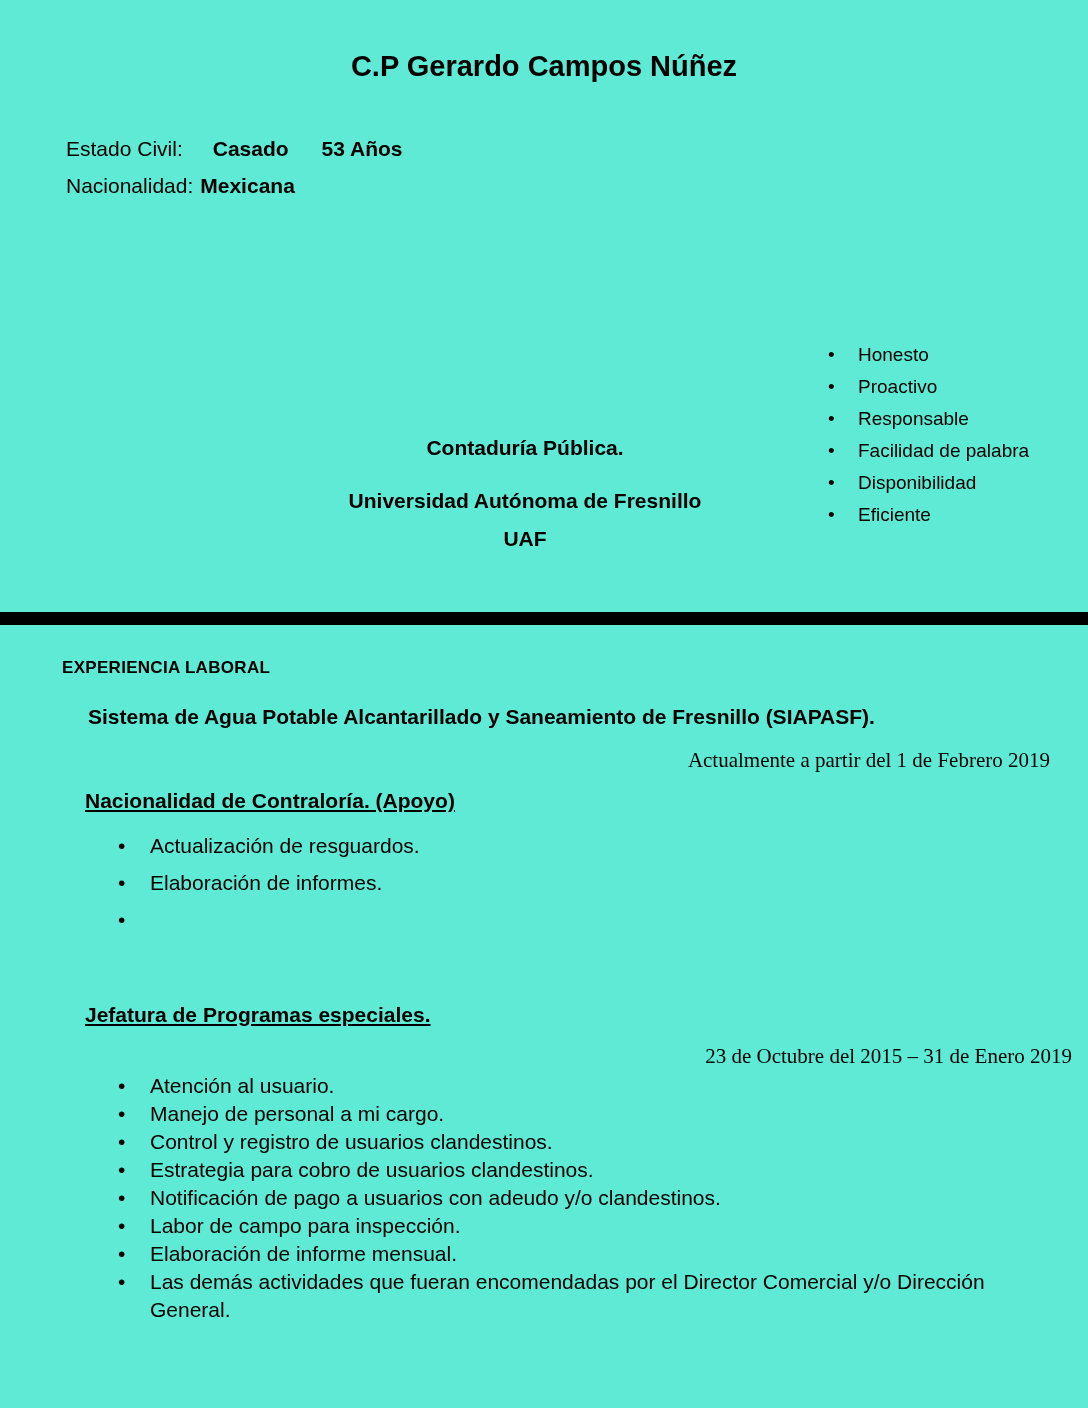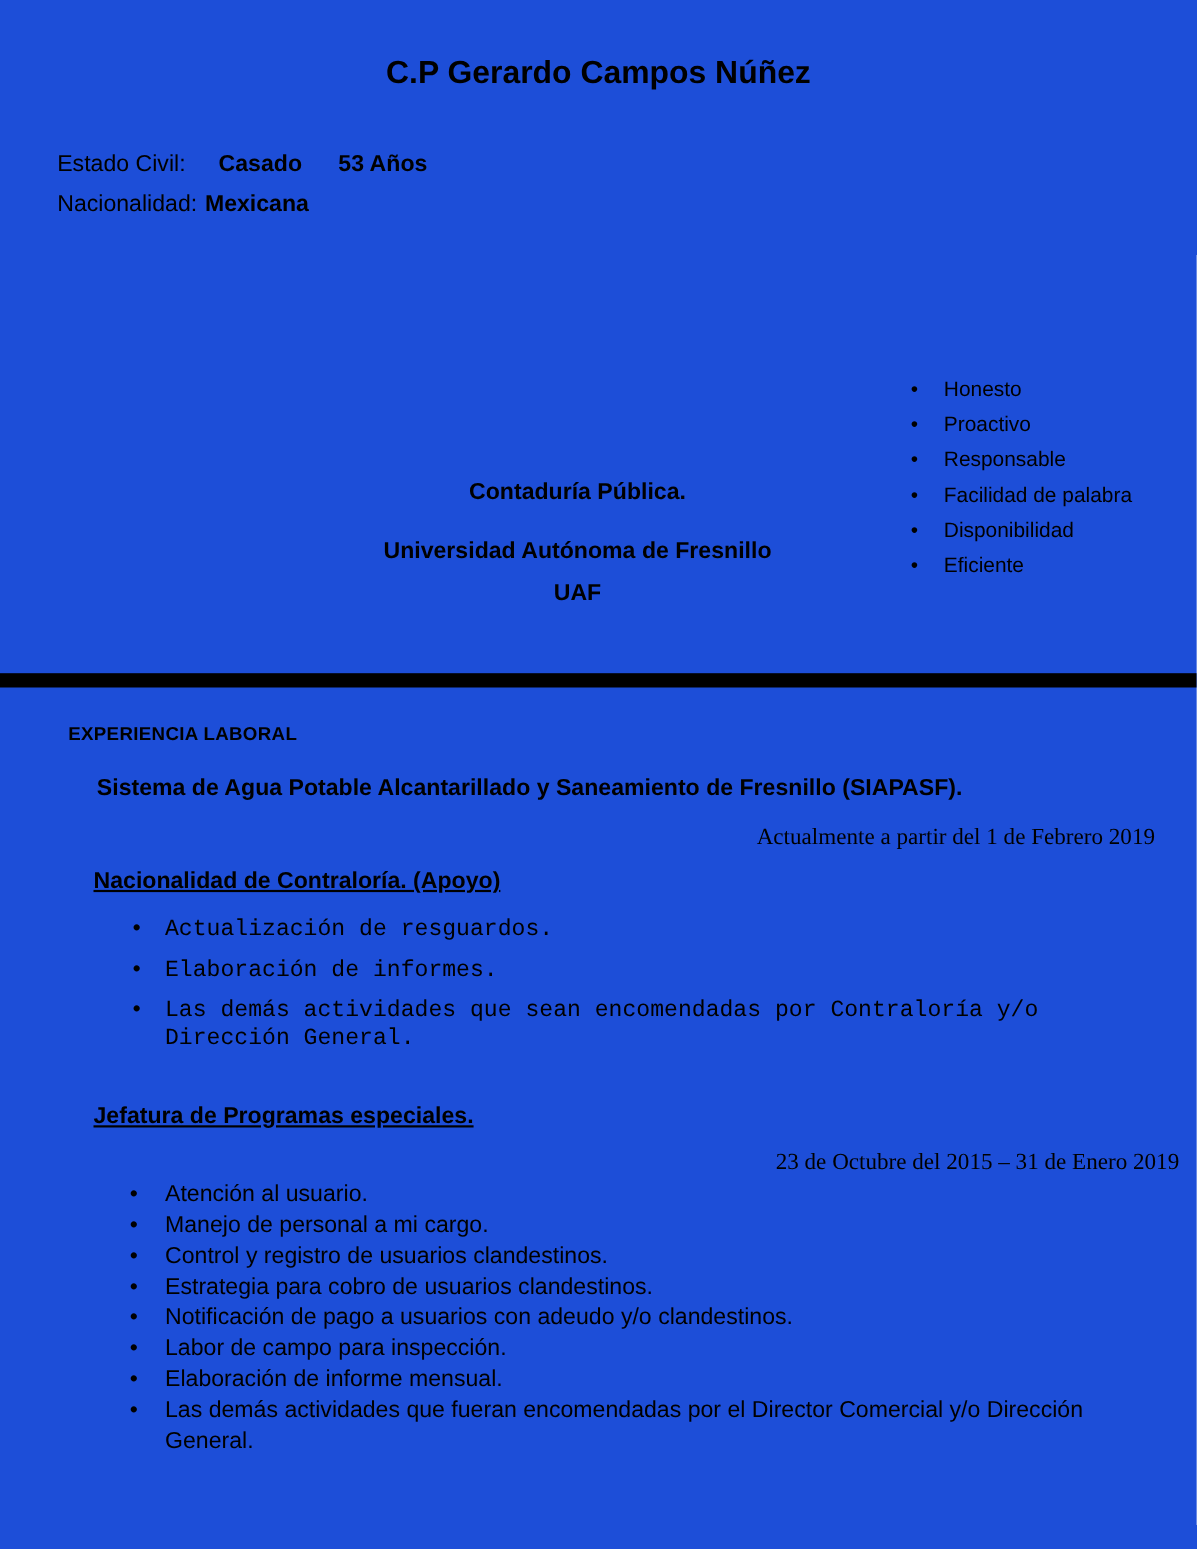--- a/index.html
+++ b/index.html
@@ -1,33 +1,33 @@
 <!DOCTYPE html>
 <html><head>
 <meta charset="utf-8">
 <style>
   * { margin: 0; padding: 0; box-sizing: border-box; }
   html, body { background: #ffffff; }
   .page {
     position: relative;
     width: 1088px;
     height: 1408px;
-    background: #1d4ed8;
+    background: #5eead4;
     color: #000000;
     font-family: "Liberation Sans", sans-serif;
     overflow: hidden;
   }
   .doc-title {
     position: absolute;
     top: 50px; left: 0; width: 100%;
     text-align: center;
     font-size: 29px;
     font-weight: bold;
   }
-  .personal-line { position: absolute; left: 52px; font-size: 21px; line-height: 24px; }
+  .personal-line { position: absolute; left: 66px; font-size: 21px; line-height: 24px; }
   .line-estado { top: 137px; }
   .line-nacionalidad { top: 174px; }
   .b { font-weight: bold; }
   .gap-lg { margin-left: 30px; }
   .gap-md { margin-left: 33px; }
   .gap-sm { margin-left: 7px; }
 
   ul { list-style: none; }
   li { position: relative; }
   .bullet { position: absolute; left: 0; top: 0; }
@@ -87,21 +87,21 @@
     left: 85px;
     font-size: 21px;
     font-weight: bold;
     text-decoration: underline;
   }
   .role1 { top: 789px; }
   .role2 { top: 1003px; }
 
   .task-list { position: absolute; left: 118px; width: 880px; }
   .task-list li { padding-left: 32px; font-size: 21px; }
-  .list1 { top: 833px; font-family: Liberation Mono, monospace; }
+  .list1 { top: 833px; }
   .list1 li { line-height: 25px; margin-bottom: 12px; }
   .list2 { top: 1072px; }
   .list2 li { line-height: 28px; margin-bottom: 0; }
 </style>
 </head>
 <body>
 
 <div class="page">
 
   <h1 class="doc-title">C.P Gerardo Campos Núñez</h1>
@@ -131,21 +131,21 @@
 
   <div class="company">Sistema de Agua Potable Alcantarillado y Saneamiento de Fresnillo (SIAPASF).</div>
 
   <div class="date-right date1">Actualmente a partir del 1 de Febrero 2019</div>
 
   <div class="role-title role1">Nacionalidad de Contraloría. (Apoyo)</div>
 
   <ul class="task-list list1">
     <li><span class="bullet"></span><span>Actualización de resguardos.</span></li>
     <li><span class="bullet"></span><span>Elaboración de informes.</span></li>
-    <li><span class="bullet"></span><span>Las demás actividades que sean encomendadas por Contraloría y/o Dirección General.</span></li>
+    <li><span class="bullet"></span></li>
   </ul>
 
   <div class="role-title role2">Jefatura de Programas especiales.</div>
 
   <div class="date-right date2">23 de Octubre del 2015 – 31 de Enero 2019</div>
 
   <ul class="task-list list2">
     <li><span class="bullet"></span><span>Atención al usuario.</span></li>
     <li><span class="bullet"></span><span>Manejo de personal a mi cargo.</span></li>
     <li><span class="bullet"></span><span>Control y registro de usuarios clandestinos.</span></li>

